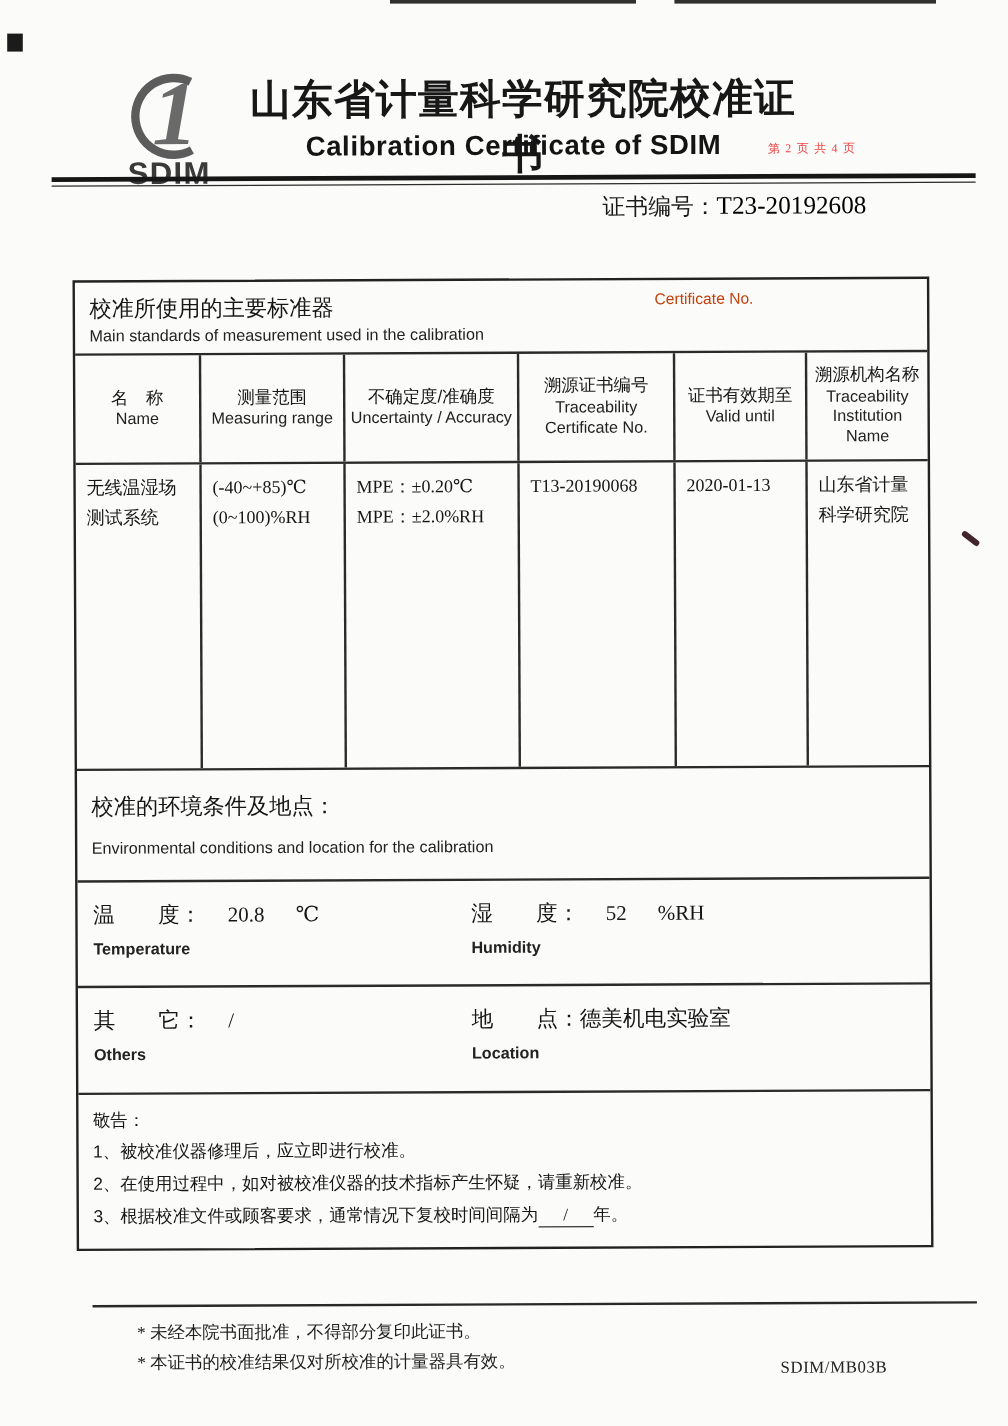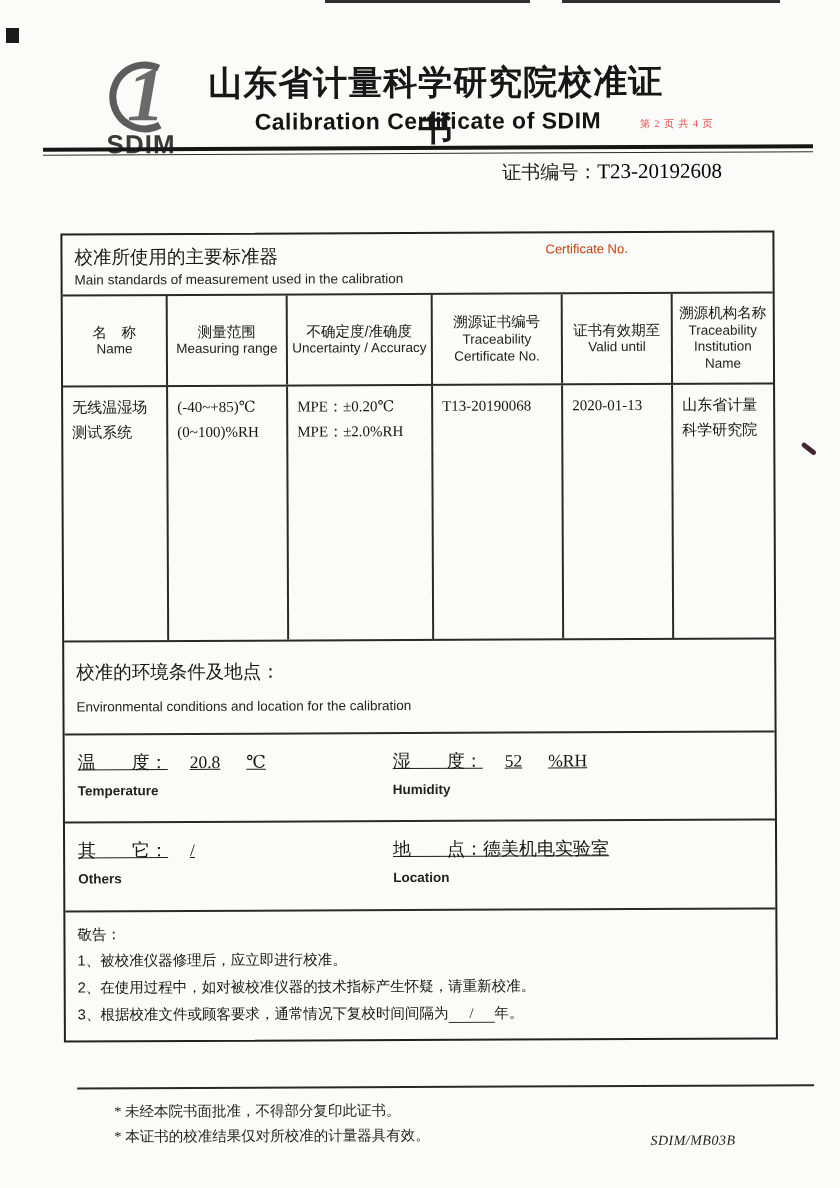--- a/index.html
+++ b/index.html
@@ -81,21 +81,21 @@
   .env-title { height: 93px; padding: 17px 12px 0 12px; }
   .env-title .zh { font-size: 18.5px; color: #161616; }
   .env-title .en { font-size: 13.5px; color: #222; margin-top: 15px; }
 
   .cond-row { position: relative; }
   .cond-row.temp { height: 88px; }
   .cond-row.others { height: 89px; }
   .cond { position: absolute; top: 15px; }
   .cond.left { left: 13px; }
   .cond.right { left: 328px; }
-  .cond .line { white-space: nowrap; text-decoration: underline; }
+  .cond .line { white-space: nowrap; }
   .cond .lbl { font-size: 18px; color: #161616; }
   .cond .val { font-family: "Liberation Serif", "DejaVu Serif", serif; font-size: 17.5px; color: #161616; margin-left: 22px; }
   .cond .unit { font-family: "Liberation Serif", "DejaVu Serif", serif; font-size: 17.5px; color: #161616; margin-left: 26px; }
   .cond .en { font-size: 13.5px; color: #222; margin-top: 9px; font-weight: bold; }
 
   
   .notes { flex: 1; padding: 9px 12px 0 12px; }
   .notes .hd { font-size: 14.5px; color: #161616; line-height: 1.8; }
   .notes .ln { font-size: 14.5px; color: #161616; line-height: 1.85; }
   .notes .blank {
@@ -107,21 +107,21 @@
   
   .foot-rule { position: absolute; left: 75px; top: 1086px; width: 737px; height: 2px; background: #292929; }
   .footnotes { position: absolute; left: 112px; top: 1098px; }
   .footnotes .fn {
     font-family: "Liberation Serif", "DejaVu Serif", serif;
     font-size: 14.5px; color: #1f1f1f; line-height: 1.75;
   }
   .form-code {
     position: absolute; left: 648px; top: 1134px;
     font-family: "Liberation Serif", "DejaVu Serif", serif;
-    font-size: 14px; color: #222; letter-spacing: 0.5px; font-style: italic;
+    font-size: 14px; color: #222; letter-spacing: 0.5px;
   }
 </style>
 </head>
 <body>
 
 <div class="artifact-top-line-1"></div>
 <div class="artifact-top-line-2"></div>
 <div class="artifact-corner-mark"></div>
 
 <div class="scan">

